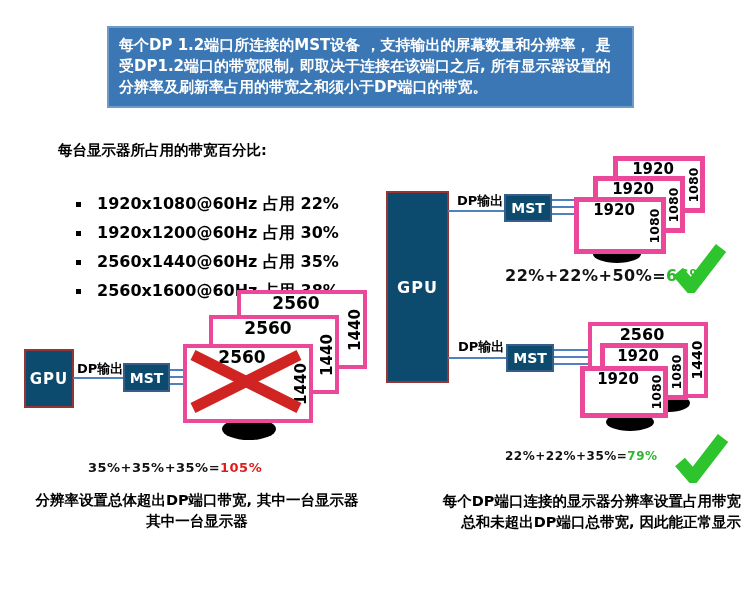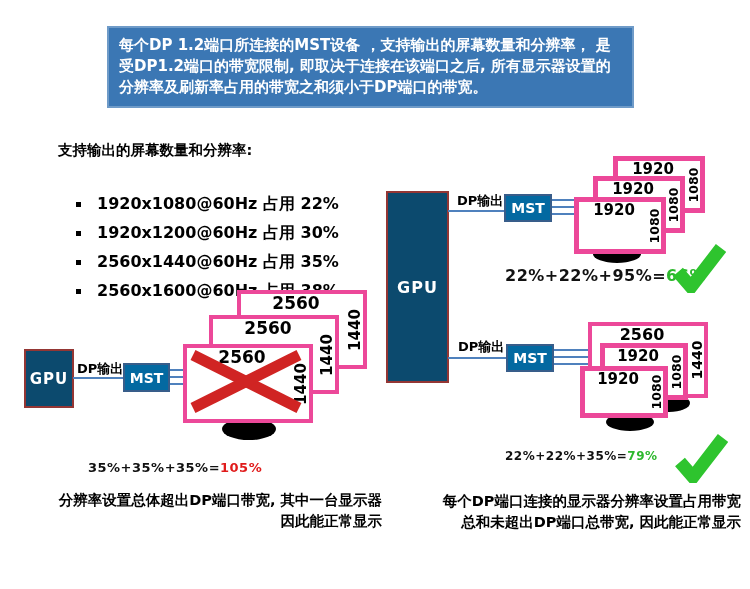--- a/index.html
+++ b/index.html
@@ -16,54 +16,54 @@
     color:#000;line-height:19px;}
   .bullet-list{position:absolute;left:76px;top:190px;}
   .bullet-item{display:flex;align-items:center;height:29px;font-size:16px;
     font-weight:bold;color:#000;}
   .bullet-sq{width:5px;height:5px;background:#000;margin-right:16px;flex:0 0 auto;}
 
   
   .gpu-box{position:absolute;background:#0c4a6e;border:2px solid #943634;
     color:#fff;font-weight:bold;display:flex;align-items:center;justify-content:center;
     letter-spacing:1px;box-sizing:border-box;}
-  .mst-box{position:absolute;background:#0369a1;border:2px solid #385d8a;color:#fff;
+  .mst-box{position:absolute;background:#0c4a6e;border:2px solid #385d8a;color:#fff;
     font-weight:bold;display:flex;align-items:center;justify-content:center;
     font-size:14px;box-sizing:border-box;z-index:1;}
   .dp-label{position:absolute;font-size:13px;font-weight:bold;color:#000;z-index:2;}
   .wire{position:absolute;height:2px;background:#4f81bd;z-index:0;}
 
   .monitor{position:absolute;background:#fff;border:4px solid #ec4899;box-sizing:border-box;}
   .monitor.sm{border-width:5px;}
   .res-top{position:absolute;top:-1px;left:0;right:12px;text-align:center;
     font-weight:bold;color:#000;}
   .res-side{position:absolute;right:-1px;top:50%;writing-mode:vertical-rl;
     transform:translateY(-50%) rotate(180deg);font-weight:bold;color:#000;}
   .f17{font-size:17px;} .f15{font-size:15px;} .f14{font-size:14px;} .f12{font-size:12.5px;}
   .stand{position:absolute;background:#000;border-radius:50%;}
 
   .formula{position:absolute;font-weight:bold;font-size:13px;color:#111;
     letter-spacing:0.5px;white-space:nowrap;}
   .total-bad{color:#e01b1b;}
   .total-ok{color:#2eb82e;}
   .caption{position:absolute;font-size:14.5px;font-weight:bold;color:#000;
     line-height:21px;}
-  .caption.center{text-align:right;}
+  .caption.center{text-align:center;}
   .checkmark{position:absolute;z-index:5;}
   .cross{position:absolute;left:0;top:0;z-index:4;}
 </style>
 </head>
 <body>
 
 <div id="stage">
 
   <div class="header-note">每个DP 1.2端口所连接的MST设备 ，支持输出的屏幕数量和分辨率， 是受DP1.2端口的带宽限制, 即取决于连接在该端口之后, 所有显示器设置的分辨率及刷新率占用的带宽之和须小于DP端口的带宽。</div>
 
   <div class="intro">
-    <div>支持输出的屏幕数量和分辨率:</div>
+    <div>每台显示器所占用的带宽百分比:</div>
   </div>
 
   <div class="bullet-list">
     <div class="bullet-item">
       <span class="bullet-sq"></span>
       <span>1920x1080@60Hz 占用  22%</span>
     </div>
     <div class="bullet-item">
       <span class="bullet-sq"></span>
       <span>1920x1200@60Hz 占用  30%</span>
@@ -107,21 +107,21 @@
       <line x1="112" y1="7" x2="6" y2="60" stroke="#d02423" stroke-width="11"></line>
     </svg>
   </div>
 
   <div class="formula" style="left:88px;top:460px;">
     <span>35%+35%+35%=</span><span class="total-bad">105%</span>
   </div>
 
   <div class="caption center" style="left:12px;top:490px;width:370px;">
     <div>分辨率设置总体超出DP端口带宽, 其中一台显示器</div>
-    <div>因此能正常显示</div>
+    <div>其中一台显示器</div>
   </div>
 
   <div class="gpu-box" style="left:386px;top:191px;width:63px;height:192px;font-size:16px;">GPU</div>
 
   <div class="dp-label" style="left:457px;top:192px;">DP输出</div>
   <div class="wire" style="left:448px;top:210px;width:57px;"></div>
   <div class="mst-box" style="left:504px;top:194px;width:48px;height:28px;">MST</div>
   <div class="wire" style="left:551px;top:199px;width:30px;"></div>
   <div class="wire" style="left:551px;top:206px;width:30px;"></div>
   <div class="wire" style="left:551px;top:213px;width:30px;"></div>
@@ -134,21 +134,21 @@
     <div class="res-top f15">1920</div>
     <div class="res-side f12">1080</div>
   </div>
   <div class="stand" style="left:593px;top:245px;width:48px;height:18px;z-index:2;"></div>
   <div class="monitor sm" style="left:574px;top:197px;width:92px;height:57px;z-index:3;">
     <div class="res-top f15">1920</div>
     <div class="res-side f12">1080</div>
   </div>
 
   <div class="formula" style="left:505px;top:266px;font-size:16px;">
-    <span>22%+22%+95%=</span><span class="total-ok">66%</span>
+    <span>22%+22%+50%=</span><span class="total-ok">66%</span>
   </div>
   <svg class="checkmark" style="left:672px;top:243px;" width="54" height="50" viewBox="0 0 54 50">
     <polyline points="6,29 19,44 49,5" fill="none" stroke="#2ec42e" stroke-width="13"></polyline>
   </svg>
 
   <div class="dp-label" style="left:458px;top:338px;">DP输出</div>
   <div class="wire" style="left:448px;top:357px;width:59px;"></div>
   <div class="mst-box" style="left:506px;top:344px;width:48px;height:28px;">MST</div>
   <div class="wire" style="left:553px;top:349px;width:35px;"></div>
   <div class="wire" style="left:553px;top:356px;width:35px;"></div>

